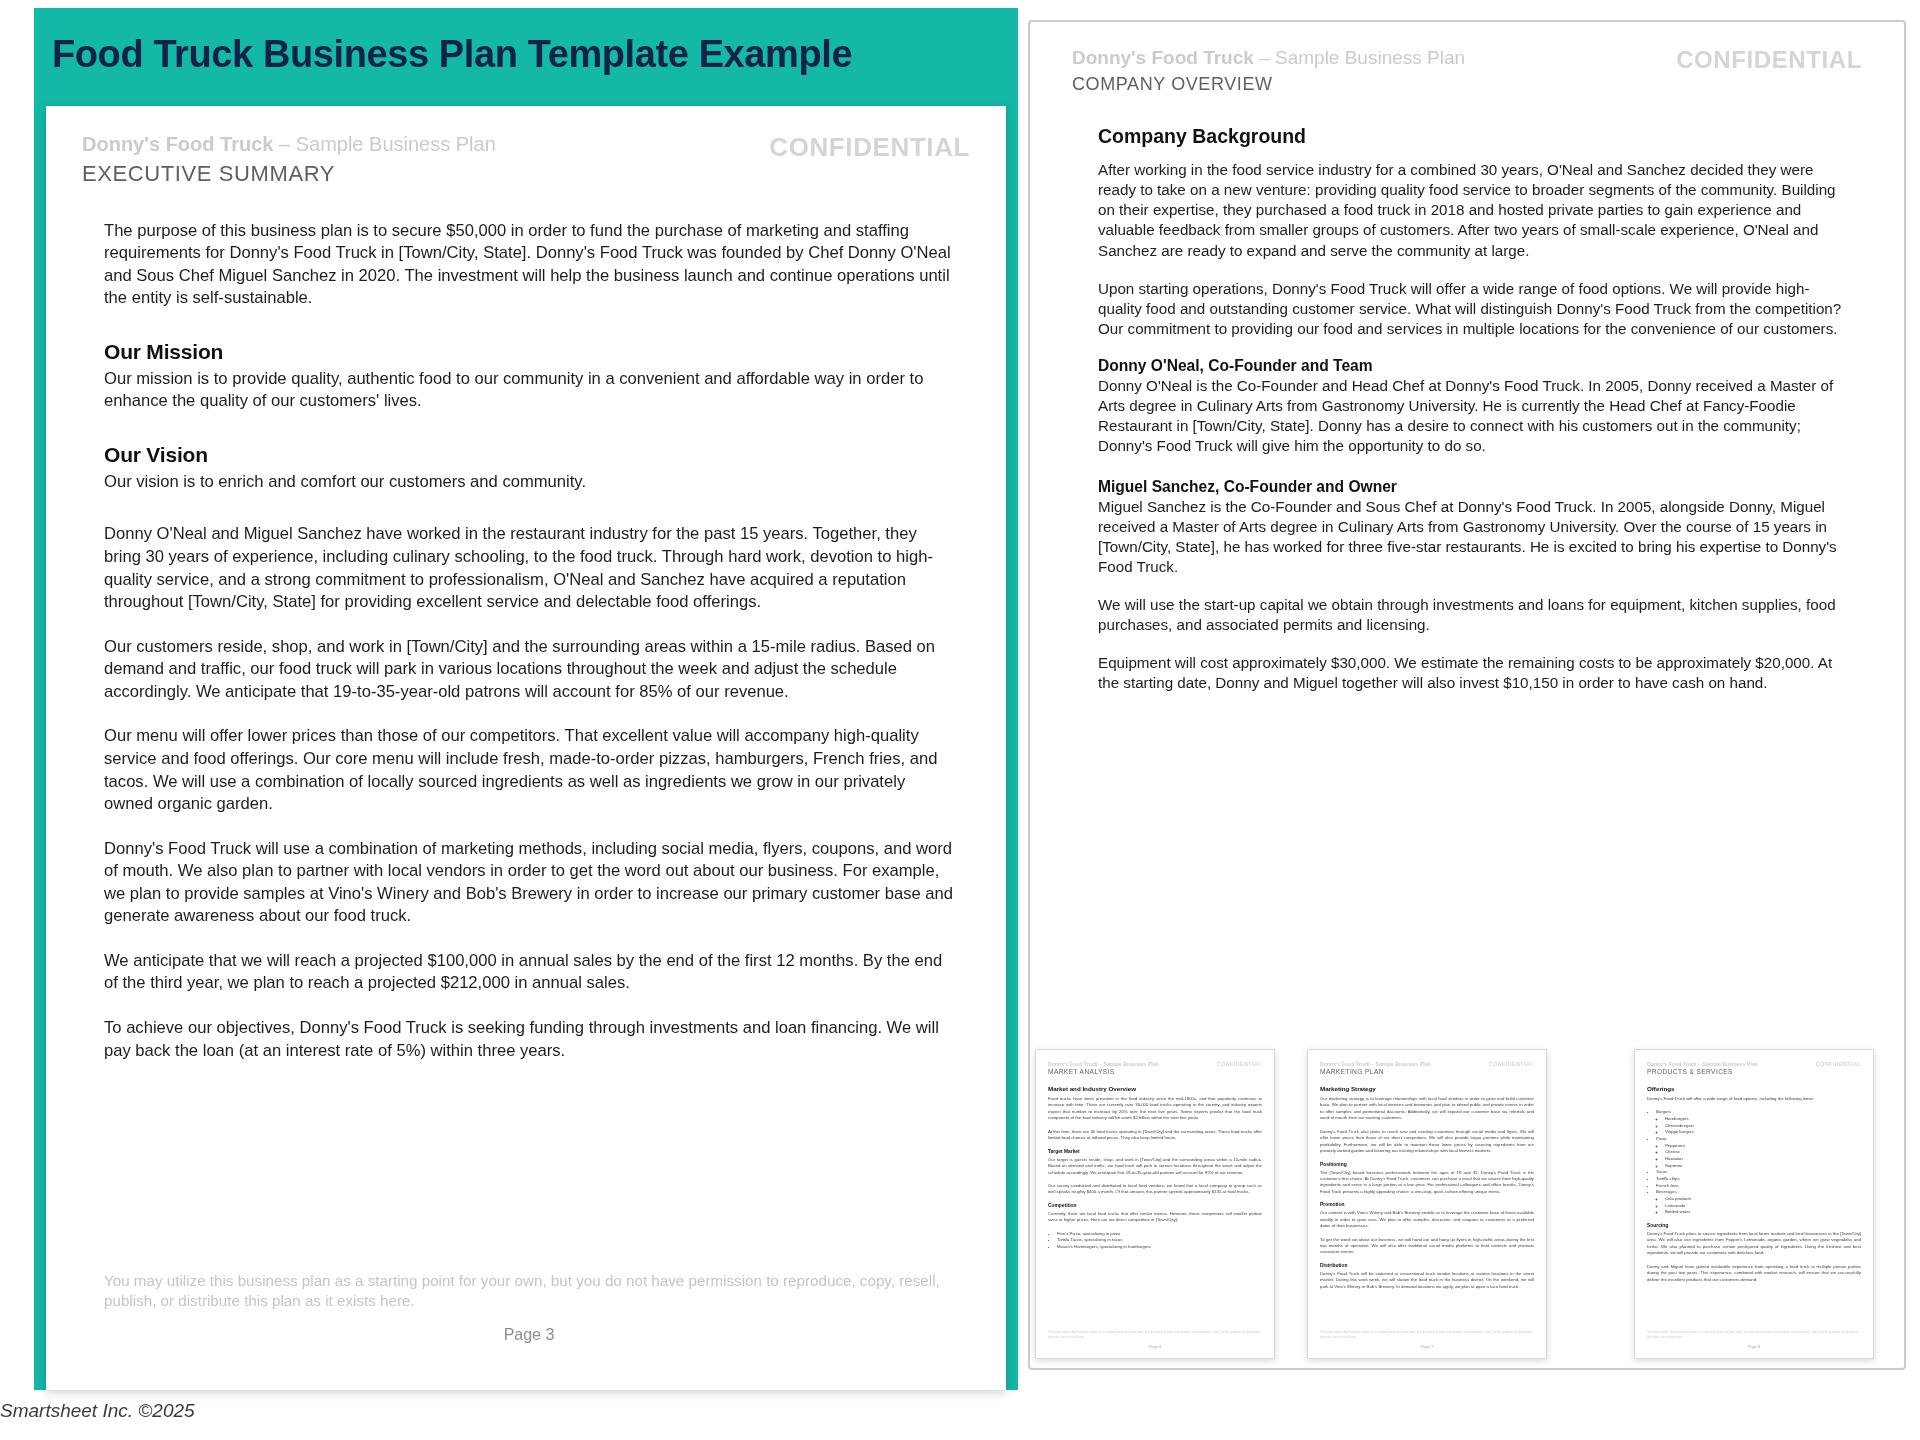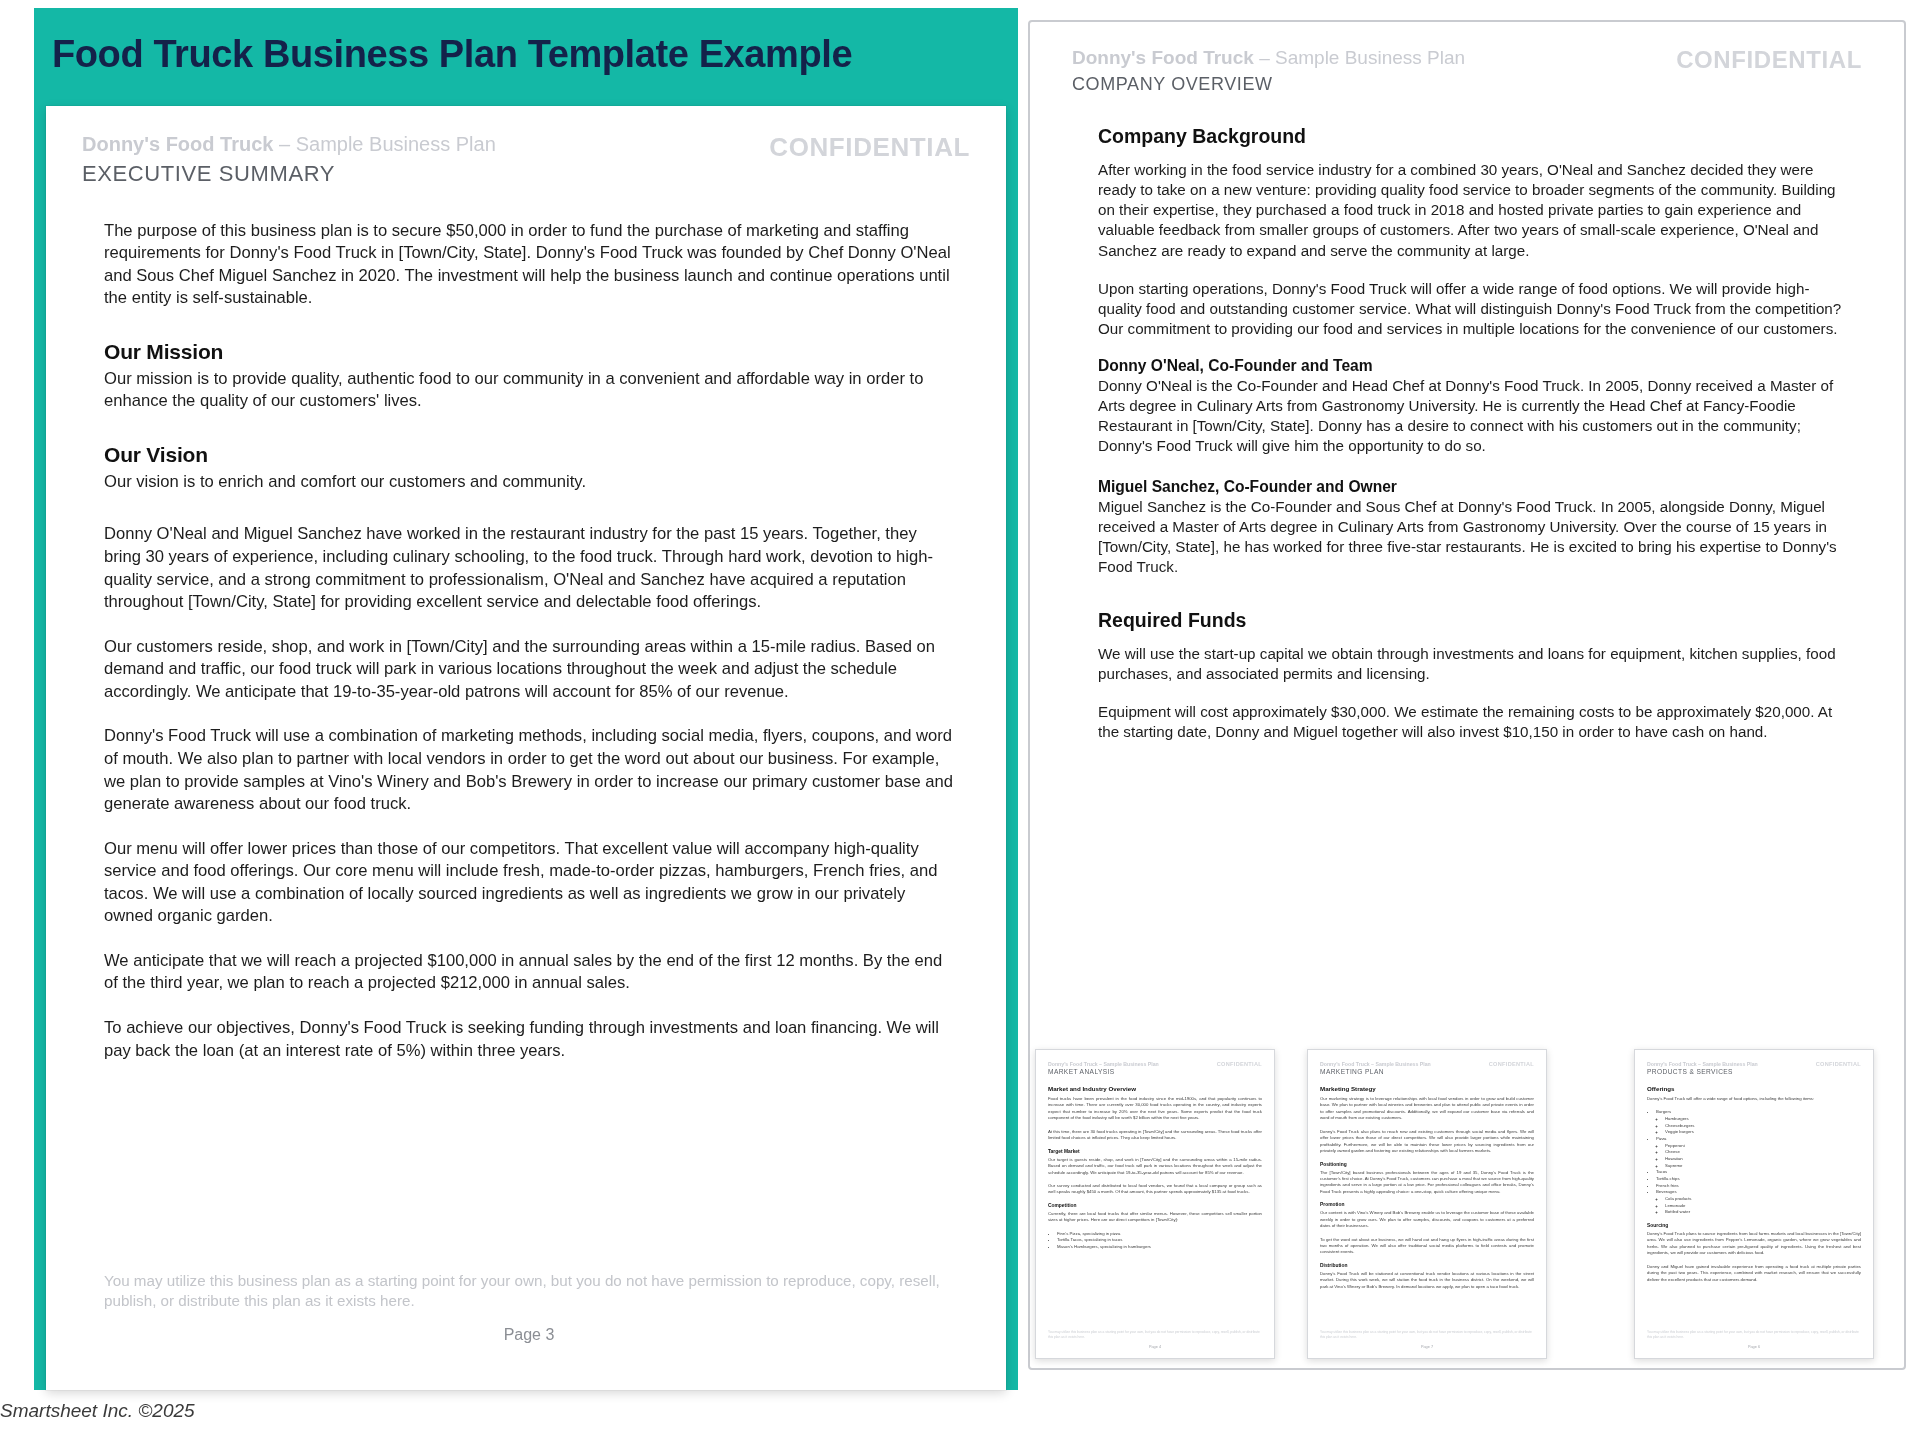--- a/index.html
+++ b/index.html
@@ -299,22 +299,22 @@
           <p class="tight">The purpose of this business plan is to secure $50,000 in order to fund the purchase of marketing and staffing requirements for Donny's Food Truck in [Town/City, State]. Donny's Food Truck was founded by Chef Donny O'Neal and Sous Chef Miguel Sanchez in 2020. The investment will help the business launch and continue operations until the entity is self-sustainable.</p>
 
           <h3>Our Mission</h3>
           <p class="tight">Our mission is to provide quality, authentic food to our community in a convenient and affordable way in order to enhance the quality of our customers' lives.</p>
 
           <h3 class="gap-top">Our Vision</h3>
           <p class="tight">Our vision is to enrich and comfort our customers and community.</p>
 
           <p class="gap-top">Donny O'Neal and Miguel Sanchez have worked in the restaurant industry for the past 15 years. Together, they bring 30 years of experience, including culinary schooling, to the food truck. Through hard work, devotion to high-quality service, and a strong commitment to professionalism, O'Neal and Sanchez have acquired a reputation throughout [Town/City, State] for providing excellent service and delectable food offerings.</p>
           <p>Our customers reside, shop, and work in [Town/City] and the surrounding areas within a 15-mile radius. Based on demand and traffic, our food truck will park in various locations throughout the week and adjust the schedule accordingly. We anticipate that 19-to-35-year-old patrons will account for 85% of our revenue.</p>
+          <p>Our menu will offer lower prices than those of our competitors. That excellent value will accompany high-quality service and food offerings. Our core menu will include fresh, made-to-order pizzas, hamburgers, French fries, and tacos. We will use a combination of locally sourced ingredients as well as ingredients we grow in our privately owned organic garden.</p>
           <p>Donny's Food Truck will use a combination of marketing methods, including social media, flyers, coupons, and word of mouth. We also plan to partner with local vendors in order to get the word out about our business. For example, we plan to provide samples at Vino's Winery and Bob's Brewery in order to increase our primary customer base and generate awareness about our food truck.</p>
-          <p>Our menu will offer lower prices than those of our competitors. That excellent value will accompany high-quality service and food offerings. Our core menu will include fresh, made-to-order pizzas, hamburgers, French fries, and tacos. We will use a combination of locally sourced ingredients as well as ingredients we grow in our privately owned organic garden.</p>
           <p>We anticipate that we will reach a projected $100,000 in annual sales by the end of the first 12 months. By the end of the third year, we plan to reach a projected $212,000 in annual sales.</p>
           <p>To achieve our objectives, Donny's Food Truck is seeking funding through investments and loan financing. We will pay back the loan (at an interest rate of 5%) within three years.</p>
         </div>
 
         <div class="doc-footer">
           <p class="legal">You may utilize this business plan as a starting point for your own, but you do not have permission to reproduce, copy, resell, publish, or distribute this plan as it exists here.</p>
           <div class="pageno">Page 3</div>
         </div>
 
       </div>
@@ -335,21 +335,20 @@
       <div class="right-body">
         <h3>Company Background</h3>
         <p>After working in the food service industry for a combined 30 years, O'Neal and Sanchez decided they were ready to take on a new venture: providing quality food service to broader segments of the community. Building on their expertise, they purchased a food truck in 2018 and hosted private parties to gain experience and valuable feedback from smaller groups of customers. After two years of small-scale experience, O'Neal and Sanchez are ready to expand and serve the community at large.</p>
         <p>Upon starting operations, Donny's Food Truck will offer a wide range of food options. We will provide high-quality food and outstanding customer service. What will distinguish Donny's Food Truck from the competition? Our commitment to providing our food and services in multiple locations for the convenience of our customers.</p>
 
         <h4>Donny O'Neal, Co-Founder and Team</h4>
         <p>Donny O'Neal is the Co-Founder and Head Chef at Donny's Food Truck. In 2005, Donny received a Master of Arts degree in Culinary Arts from Gastronomy University. He is currently the Head Chef at Fancy-Foodie Restaurant in [Town/City, State]. Donny has a desire to connect with his customers out in the community; Donny's Food Truck will give him the opportunity to do so.</p>
         <h4 class="sub-gap">Miguel Sanchez, Co-Founder and Owner</h4>
         <p>Miguel Sanchez is the Co-Founder and Sous Chef at Donny's Food Truck. In 2005, alongside Donny, Miguel received a Master of Arts degree in Culinary Arts from Gastronomy University. Over the course of 15 years in [Town/City, State], he has worked for three five-star restaurants. He is excited to bring his expertise to Donny's Food Truck.</p>
 
-        <h3 class="sec-gap">Required Funds</h3>
         <p>We will use the start-up capital we obtain through investments and loans for equipment, kitchen supplies, food purchases, and associated permits and licensing.</p>
         <p>Equipment will cost approximately $30,000. We estimate the remaining costs to be approximately $20,000. At the starting date, Donny and Miguel together will also invest $10,150 in order to have cash on hand.</p>
       </div>
 
     </div>
   </div>
 
   <div class="thumb" id="thumb-1">
     <div class="thumb-inner">
       <div class="t-head-row">

